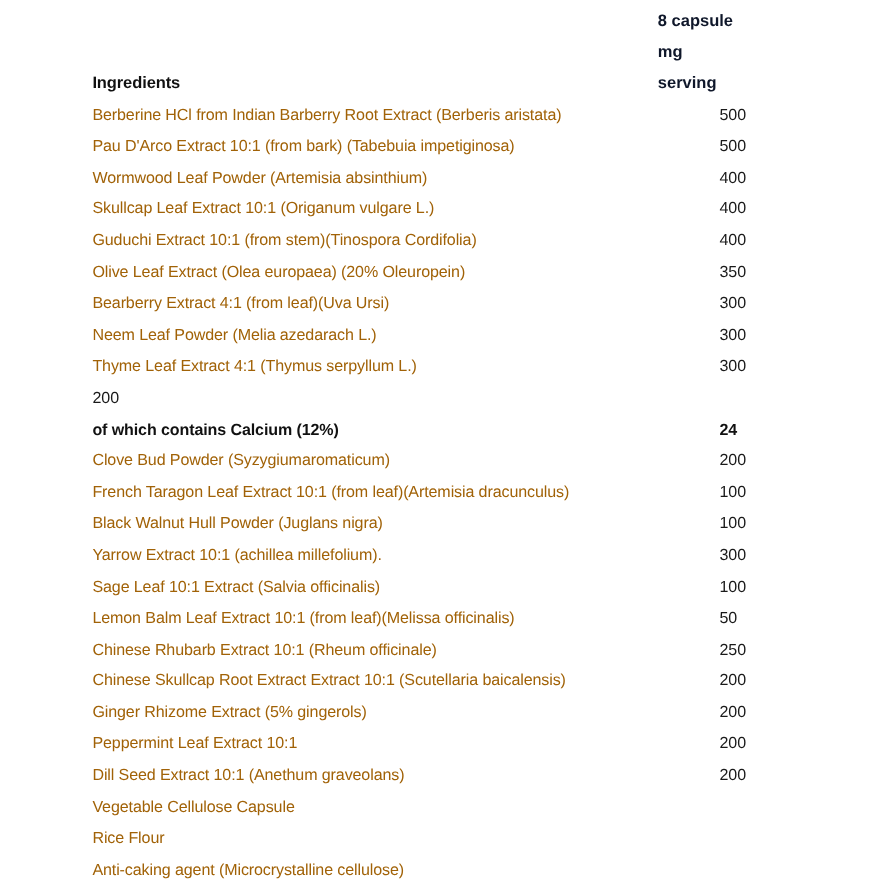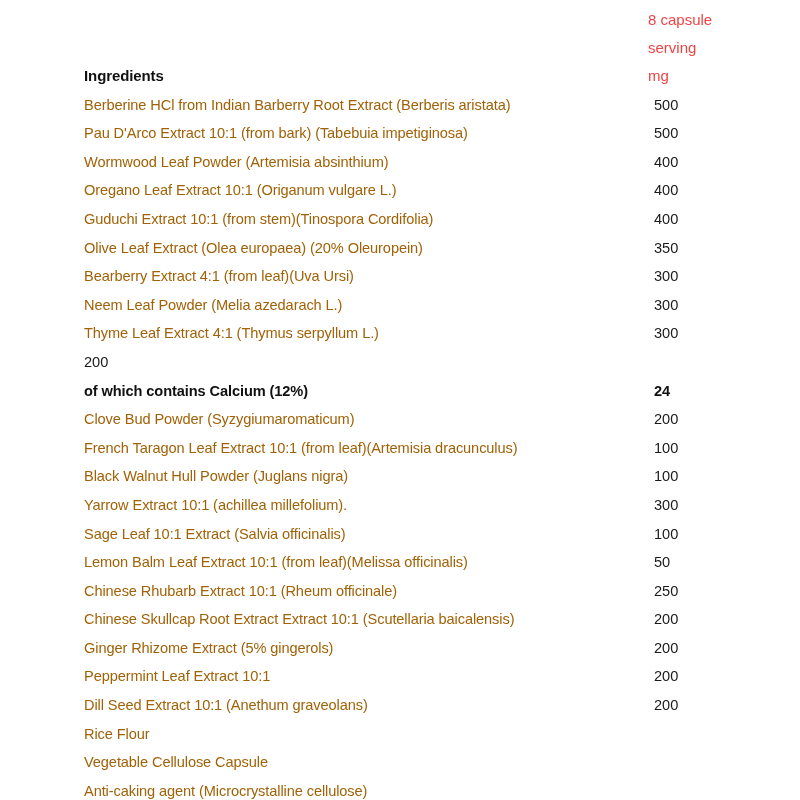--- a/index.html
+++ b/index.html
@@ -15,27 +15,27 @@
     overflow: hidden;
   }
   .sheet {
     position: relative;
     width: 800px;
     height: 800px;
     box-sizing: border-box;
   }
   .col-header {
     position: absolute;
-    left: 648px;
+    left: 598px;
     top: 6px;
     width: 120px;
     font-size: 15px;
-    font-weight: normal;
+    font-weight: bold;
     line-height: 28px;
-    color: #ef4444;
+    color: #0f172a;
   }
   .col-header div {
     white-space: nowrap;
   }
   .table {
     position: absolute;
     left: 84px;
     top: 62px;
     width: 640px;
   }
@@ -68,22 +68,22 @@
     font-size: 15px;
   }
 </style>
 </head>
 <body>
 
 <div class="sheet">
 
   <div class="col-header">
     <div>8 capsule</div>
+    <div>mg</div>
     <div>serving</div>
-    <div>mg</div>
   </div>
 
   <div class="table">
     <div class="row header-row">
       <div class="name">Ingredients</div>
       <div class="amount"></div>
     </div>
     <div id="rows-container">
         <div class="row">
           <div class="name">Berberine HCl from Indian Barberry Root Extract (Berberis aristata)</div>
@@ -91,21 +91,21 @@
         </div>
         <div class="row">
           <div class="name">Pau D'Arco Extract 10:1 (from bark) (Tabebuia impetiginosa)</div>
           <div class="amount">500</div>
         </div>
         <div class="row">
           <div class="name">Wormwood Leaf Powder (Artemisia absinthium)</div>
           <div class="amount">400</div>
         </div>
         <div class="row">
-          <div class="name">Oregano Leaf Extract 10:1 (Origanum vulgare L.)</div>
+          <div class="name">Skullcap Leaf Extract 10:1 (Origanum vulgare L.)</div>
           <div class="amount">400</div>
         </div>
         <div class="row">
           <div class="name">Guduchi Extract 10:1 (from stem)(Tinospora Cordifolia)</div>
           <div class="amount">400</div>
         </div>
         <div class="row">
           <div class="name">Olive Leaf Extract (Olea europaea) (20% Oleuropein)</div>
           <div class="amount">350</div>
         </div>
@@ -166,25 +166,25 @@
         </div>
         <div class="row">
           <div class="name">Peppermint Leaf Extract 10:1</div>
           <div class="amount">200</div>
         </div>
         <div class="row">
           <div class="name">Dill Seed Extract 10:1 (Anethum graveolans)</div>
           <div class="amount">200</div>
         </div>
         <div class="row">
-          <div class="name">Rice Flour</div>
+          <div class="name">Vegetable Cellulose Capsule</div>
           <div class="amount"></div>
         </div>
         <div class="row">
-          <div class="name">Vegetable Cellulose Capsule</div>
+          <div class="name">Rice Flour</div>
           <div class="amount"></div>
         </div>
         <div class="row">
           <div class="name">Anti-caking agent (Microcrystalline cellulose)</div>
           <div class="amount"></div>
         </div>
       </div>
   </div>
 
 </div>

